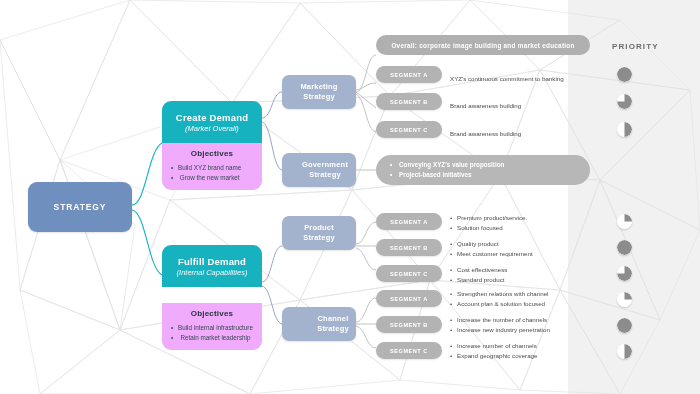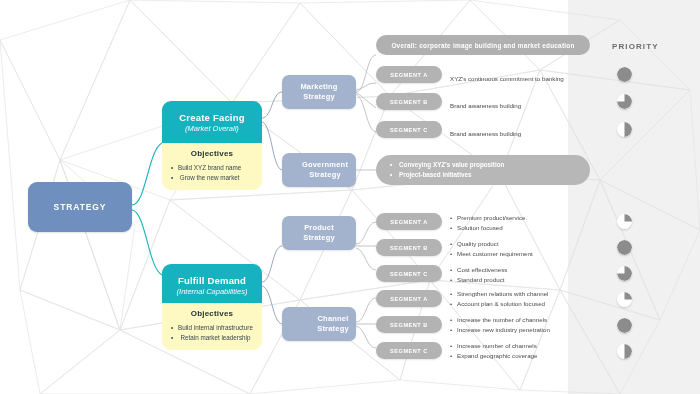--- a/index.html
+++ b/index.html
@@ -38,21 +38,21 @@
   }
 
   .branch{
     width:100px;height:42px;background:#17b2c0;border-radius:9px 9px 0 0;
     color:#ffffff;left:162px;
   }
   .branch .b-title{font-size:9.5px;font-weight:bold;letter-spacing:.2px;}
   .branch .b-sub{font-size:7.5px;font-style:italic;margin-top:1px;opacity:.95;}
 
   .objbox{
-    width:100px;background:#fef9c3;left:162px;border-radius:0 0 9px 9px;
+    width:100px;background:#f0abfc;left:162px;border-radius:0 0 9px 9px;
     align-items:flex-start;justify-content:flex-start;padding:6px 7px 21px 7px;
   }
   .objbox .obj-title{
     width:100%;text-align:center;font-size:8px;font-weight:bold;color:#25343d;
     margin-bottom:5px;letter-spacing:.2px;
   }
   .objbox ul{margin:0;padding-left:9px;list-style:none;}
   .objbox li{font-size:6.3px;color:#36474f;line-height:10px;position:relative;}
   .objbox li:before{content:"•";position:absolute;left:-7px;top:0;}
 
@@ -175,32 +175,32 @@
 
   <div class="layer" id="nodes">
 
     <div class="priority-title">PRIORITY</div>
 
     <div class="node root">
       <span>STRATEGY</span>
     </div>
 
     <div class="node branch" style="top:101px;">
-      <span class="b-title">Create Facing</span>
+      <span class="b-title">Create Demand</span>
       <span class="b-sub">(Market Overall)</span>
     </div>
     <div class="node objbox" style="top:143px;height:47px;">
       <div class="obj-title">Objectives</div>
       <ul>
         <li>Build XYZ brand name</li>
         <li>Grow the new market</li>
       </ul>
     </div>
 
-    <div class="node branch" style="top:264px;text-align:center;">
+    <div class="node branch" style="top:245px;text-align:center;">
       <span class="b-title">Fulfill Demand</span>
       <span class="b-sub">(Internal Capabilities)</span>
     </div>
     <div class="node objbox" style="top:303px;height:47px;">
       <div class="obj-title">Objectives</div>
       <ul>
         <li>Build internal infrastructure</li>
         <li>Retain market leadership</li>
       </ul>
     </div>

